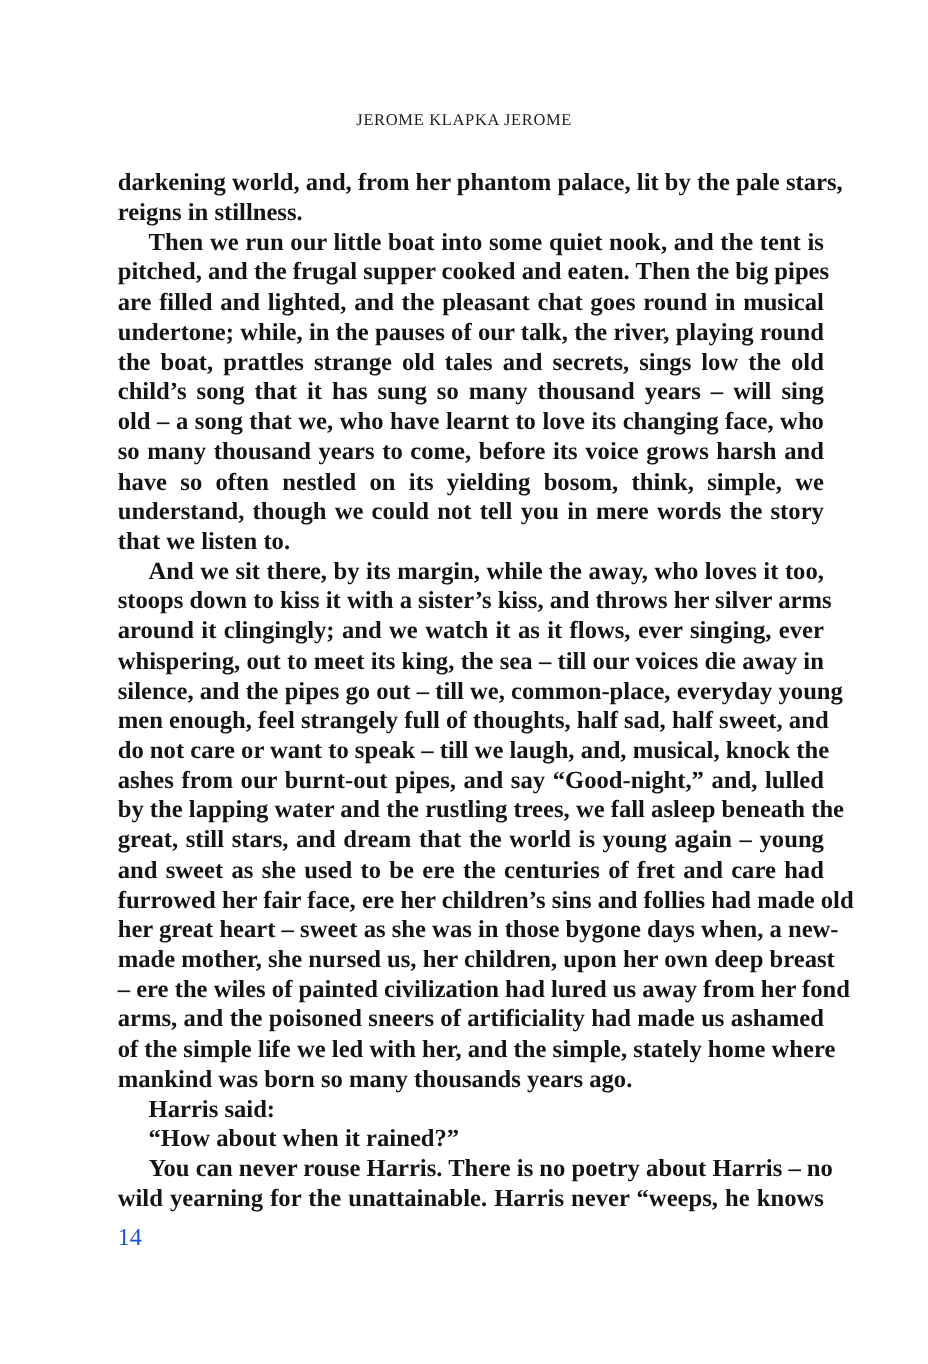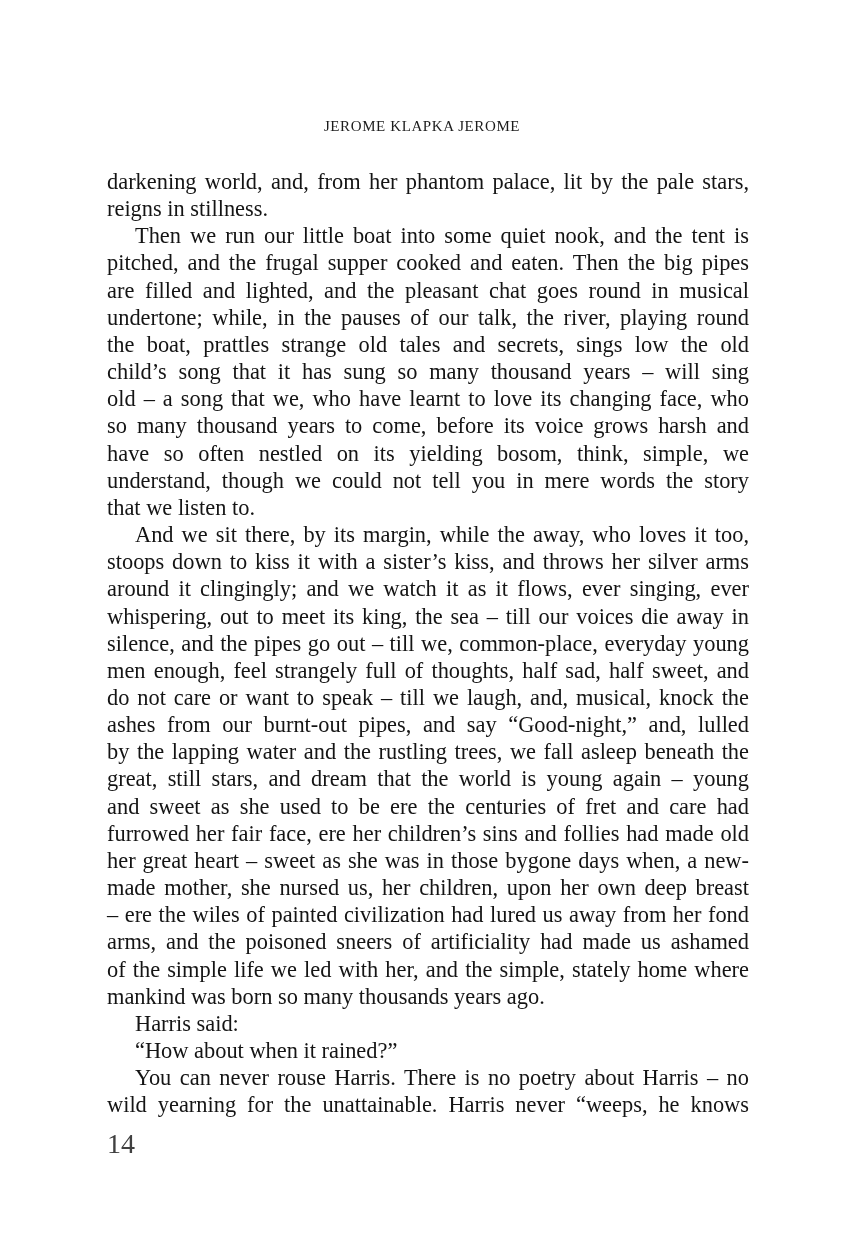--- a/index.html
+++ b/index.html
@@ -1,36 +1,36 @@
 <!DOCTYPE html>
 <html><head>
 <meta charset="utf-8">
 <style>
   html, body { margin: 0; padding: 0; background: #ffffff; }
   body { width: 844px; height: 1240px; position: relative; overflow: hidden; }
   .page {
-    position: absolute; left: 0; top: 16px; width: 844px; height: 980px;
+    position: absolute; left: 0; top: 0; width: 844px; height: 980px;
     background: #ffffff; color: #1a1a1a;
     font-family: "Liberation Serif", "DejaVu Serif", serif;
   }
   .running-head {
     position: absolute; top: 102px; left: 0; width: 844px;
     text-align: center; font-size: 15px; letter-spacing: 0.6px;
     color: #1c1c1c;
   }
   .text-block {
     position: absolute; left: 107px; top: 152px; width: 642px;
     font-size: 22.4px; line-height: 27.15px; color: #141414;
   }
   .text-block p { margin: 0; text-align: justify; text-align-last: left; }
-  .line { display: block; text-align: justify; text-align-last: justify; white-space: nowrap; }
+  .line { display: block; text-align: justify; text-align-last: justify; white-space: nowrap; font-weight: bold; }
   .line.last { text-align-last: left; }
   .page-number {
     position: absolute; left: 107px; top: 1112px;
-    font-size: 28px; color: #404040;
+    font-size: 22px; color: #1d4ed8;
   }
 </style>
 </head>
 <body>
 
 <div class="page">
   <div class="running-head">JEROME KLAPKA JEROME</div>
 
   <div class="text-block" id="text-block">
       <p>

